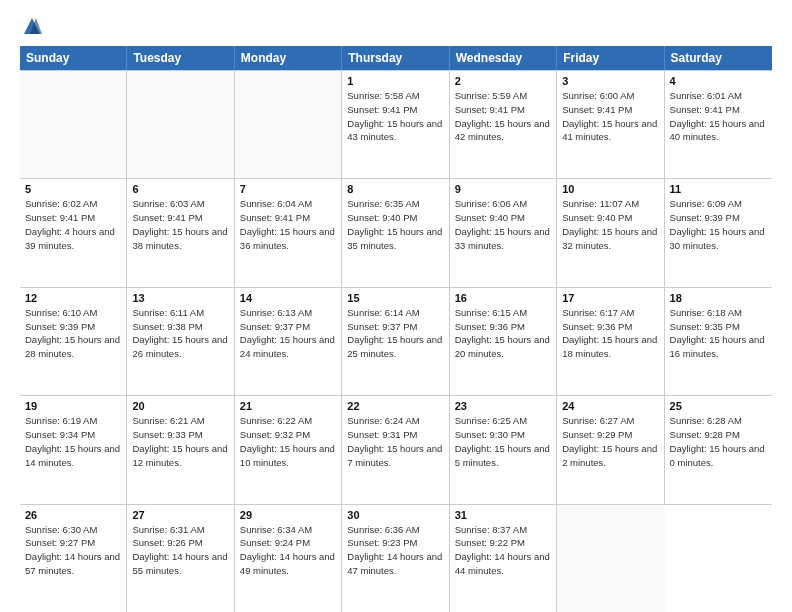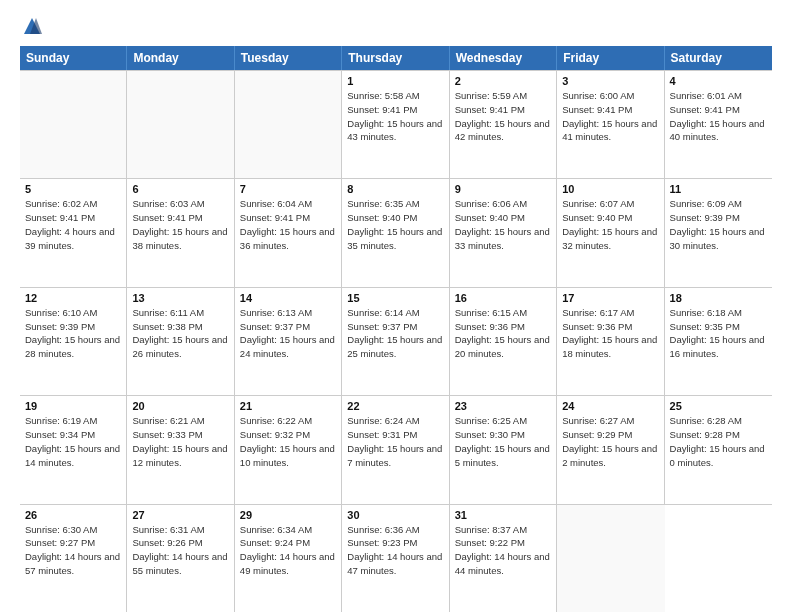--- a/index.html
+++ b/index.html
@@ -134,22 +134,22 @@
     </div>
     <div class="header-right">
       <div class="month-title"></div>
       <div class="location"></div>
     </div>
   </div>
 
   <div class="calendar">
     <div class="cal-header">
       <div class="cal-header-cell">Sunday</div>
+      <div class="cal-header-cell">Tuesday</div>
       <div class="cal-header-cell">Monday</div>
-      <div class="cal-header-cell">Tuesday</div>
       <div class="cal-header-cell">Thursday</div>
       <div class="cal-header-cell">Wednesday</div>
       <div class="cal-header-cell">Friday</div>
       <div class="cal-header-cell">Saturday</div>
     </div>
     <div class="cal-body border-top" id="cal-body">
     <div class="cal-row">
           <div class="cal-cell empty"></div>
           <div class="cal-cell empty"></div>
           <div class="cal-cell empty"></div>
@@ -204,21 +204,21 @@
             <span class="info-line">Daylight: 15 hours and 35 minutes.</span>
           </div>
           <div class="cal-cell">
             <span class="day-num">9</span>
             <span class="info-line">Sunrise: 6:06 AM</span>
             <span class="info-line">Sunset: 9:40 PM</span>
             <span class="info-line">Daylight: 15 hours and 33 minutes.</span>
           </div>
           <div class="cal-cell">
             <span class="day-num">10</span>
-            <span class="info-line">Sunrise: 6:07 AM</span>
+            <span class="info-line">Sunrise: 11:07 AM</span>
             <span class="info-line">Sunset: 9:40 PM</span>
             <span class="info-line">Daylight: 15 hours and 32 minutes.</span>
           </div>
           <div class="cal-cell">
             <span class="day-num">11</span>
             <span class="info-line">Sunrise: 6:09 AM</span>
             <span class="info-line">Sunset: 9:39 PM</span>
             <span class="info-line">Daylight: 15 hours and 30 minutes.</span>
           </div>
         </div>

